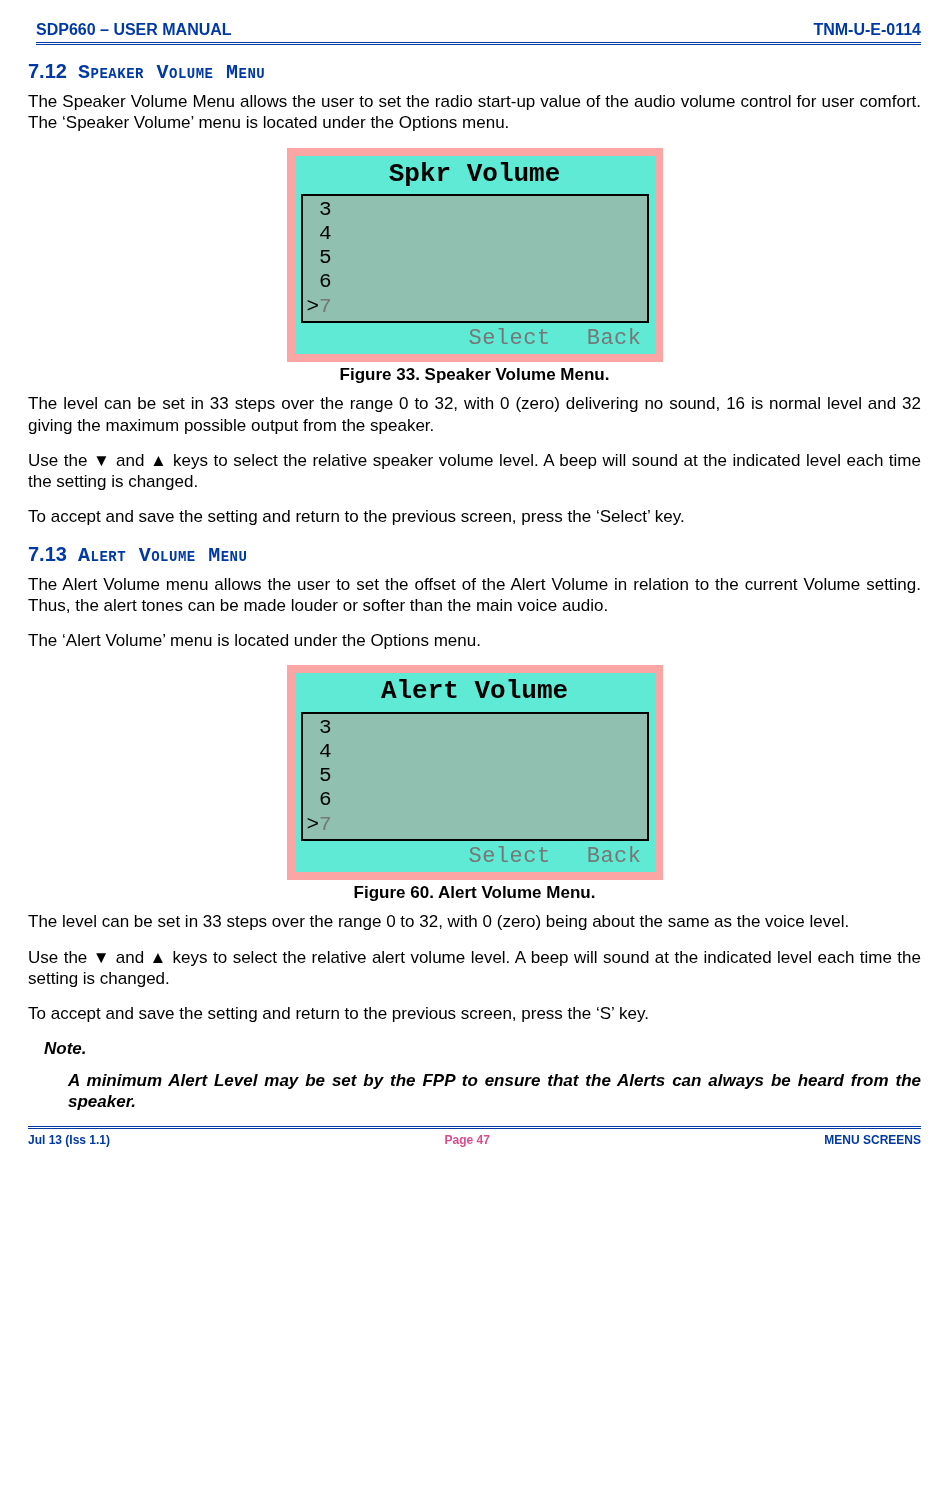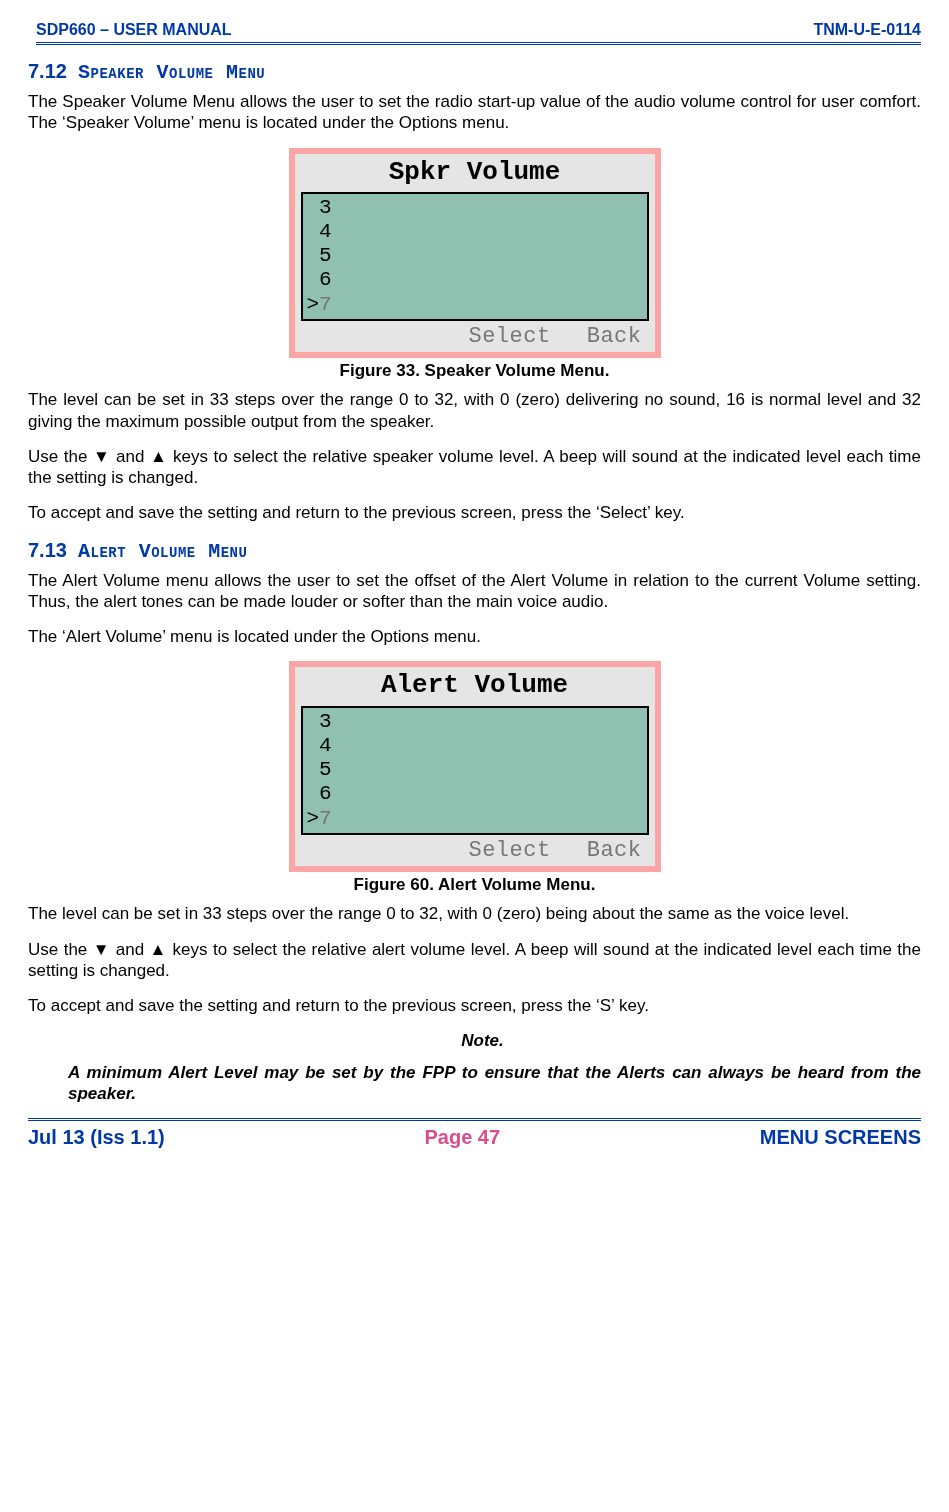--- a/index.html
+++ b/index.html
@@ -33,24 +33,24 @@
   }
   .smallcaps {
     font-variant: small-caps;
     letter-spacing: 0.5px;
     font-family: Liberation Mono, monospace;
   }
   p { margin: 0 0 14px 0; text-align: justify; }
   .fig-wrap { text-align: center; margin: 12px 0 2px 0; }
   .lcd {
     display: inline-block;
-    border: 6px solid #fca5a5;
+    border: 8px solid #fca5a5;
     width: 360px;
     text-align: left;
-    background: #e5e5e5;
+    background: #5eead4;
   }
   .lcd-title {
     font-family: "Courier New", monospace;
     font-weight: bold;
     font-size: 26px;
     text-align: center;
     padding: 2px 0 0 0;
   }
   .lcd-list {
     margin: 4px 6px 0 6px;
@@ -73,30 +73,30 @@
   }
   .lcd-soft .gap { display:inline-block; width:36px; }
   .caret { color:#000; }
   .sel { color:#777; }
   .fig-caption {
     text-align: center;
     font-weight: bold;
     font-size: 17px;
     margin: 2px 0 8px 0;
   }
-  .note-head { font-style: italic; font-weight: bold; margin: 6px 0 10px 16px; text-align: center; }
+  .note-head { font-style: italic; font-weight: bold; margin: 6px 0 10px 16px; }
   .note-body { font-style: italic; font-weight: bold; margin: 0 0 14px 40px; text-align: justify; }
   .ftr-rule {
     border-top: 3px double #0039a6;
     margin-top: 10px;
     padding-top: 4px;
     display: flex;
     color: #0039a6;
     font-weight: bold;
-    font-size: 20px;
+    font-size: 12px;
   }
   .ftr-rule .center { flex:1; text-align:center; color:#d94c8e; }
 </style>
 </head>
 <body>
 
 <div class="hdr-bar">
   <span>SDP660 – USER MANUAL</span>
   <span>TNM-U-E-0114</span>
 </div>

